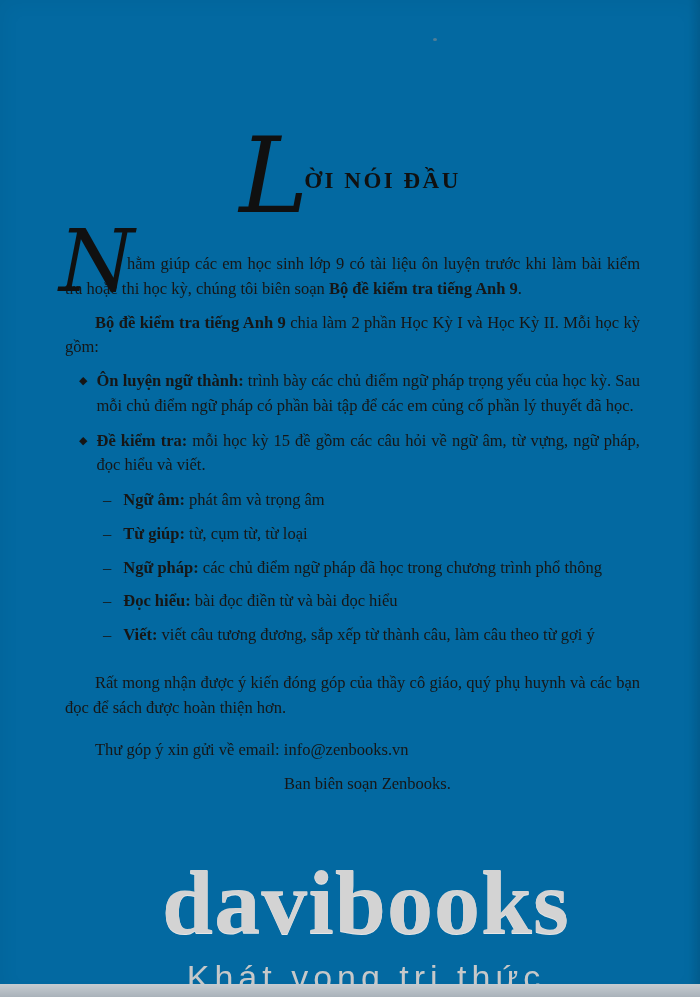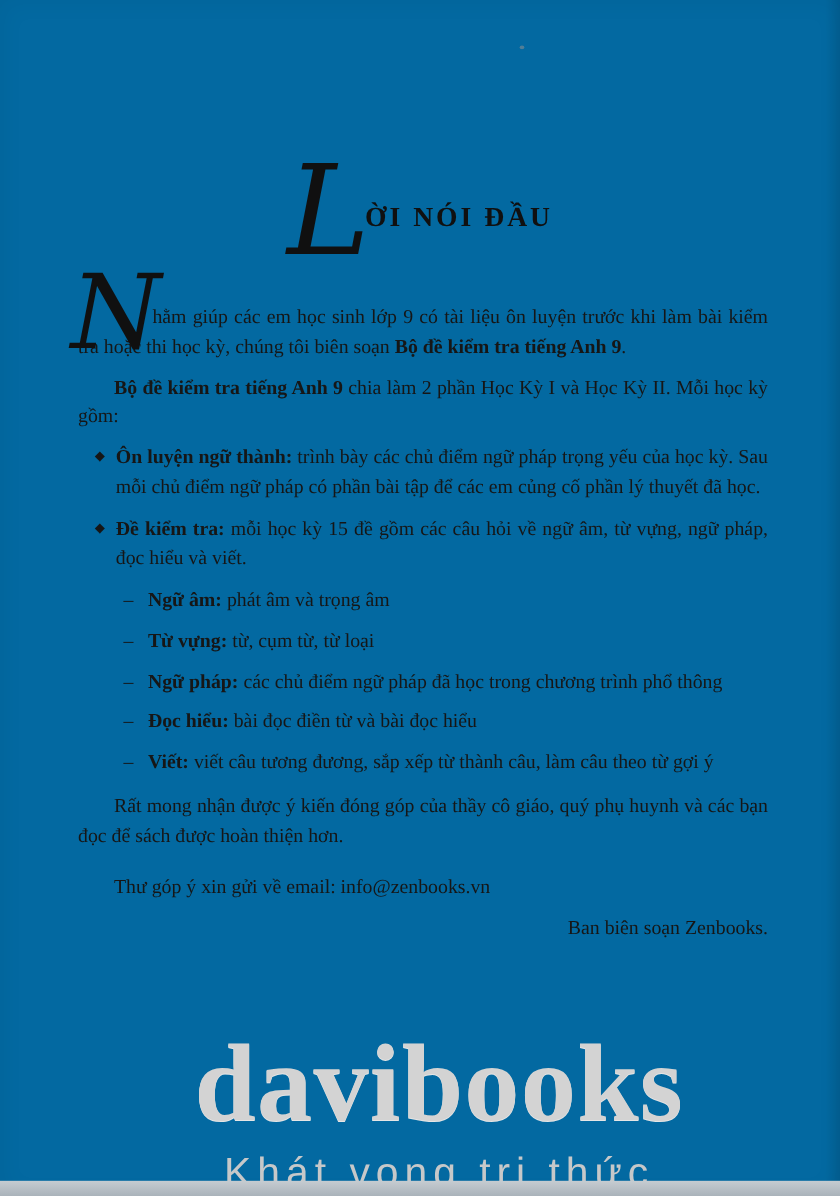--- a/index.html
+++ b/index.html
@@ -68,23 +68,23 @@
   .bullet-row .bullet-text { flex:1 1 auto; }
 
   .sub-row {
     display:flex; margin:0 0 9px 38px; text-align:left;
   }
   .sub-row .marker {
     flex:0 0 auto; padding-right:12px;
   }
   .sub-row .sub-text { flex:1 1 auto; }
 
-  .closing { margin-top:12px; }
+  .closing { margin-top:23px; }
   .feedback { margin-top:18px; text-align:left; }
-  .signature { margin-top:8px; text-align:right; }
+  .signature { margin-top:8px; text-align:center; }
 
   
   .watermark {
     position:absolute; left:0; right:0; top:856px;
     text-align:center; pointer-events:none;margin-left:32px;
   }
   .wm-logo {
     font-family:"Liberation Serif", serif;
     font-size:92px; font-weight:bold; line-height:1;
     color:#d3d3d3; letter-spacing:1px;
@@ -128,21 +128,21 @@
       <span class="bullet-text"><b>Đề kiểm tra:</b><span> mỗi học kỳ 15 đề gồm các câu hỏi về ngữ âm, từ vựng, ngữ pháp, đọc hiểu và viết.</span></span>
     </div>
 
     <div class="sub-row">
       <span class="marker">–</span>
       <span class="sub-text"><b>Ngữ âm:</b><span> phát âm và trọng âm</span></span>
     </div>
 
     <div class="sub-row">
       <span class="marker">–</span>
-      <span class="sub-text"><b>Từ vựng:</b><span> từ, cụm từ, từ loại</span></span>
+      <span class="sub-text"><b>Từ giúp:</b><span> từ, cụm từ, từ loại</span></span>
     </div>
 
     <div class="sub-row">
       <span class="marker">–</span>
       <span class="sub-text"><b>Ngữ pháp:</b><span> các chủ điểm ngữ pháp đã học trong chương trình phổ thông</span></span>
     </div>
 
     <div class="sub-row">
       <span class="marker">–</span>
       <span class="sub-text"><b>Đọc hiểu:</b><span> bài đọc điền từ và bài đọc hiểu</span></span>

